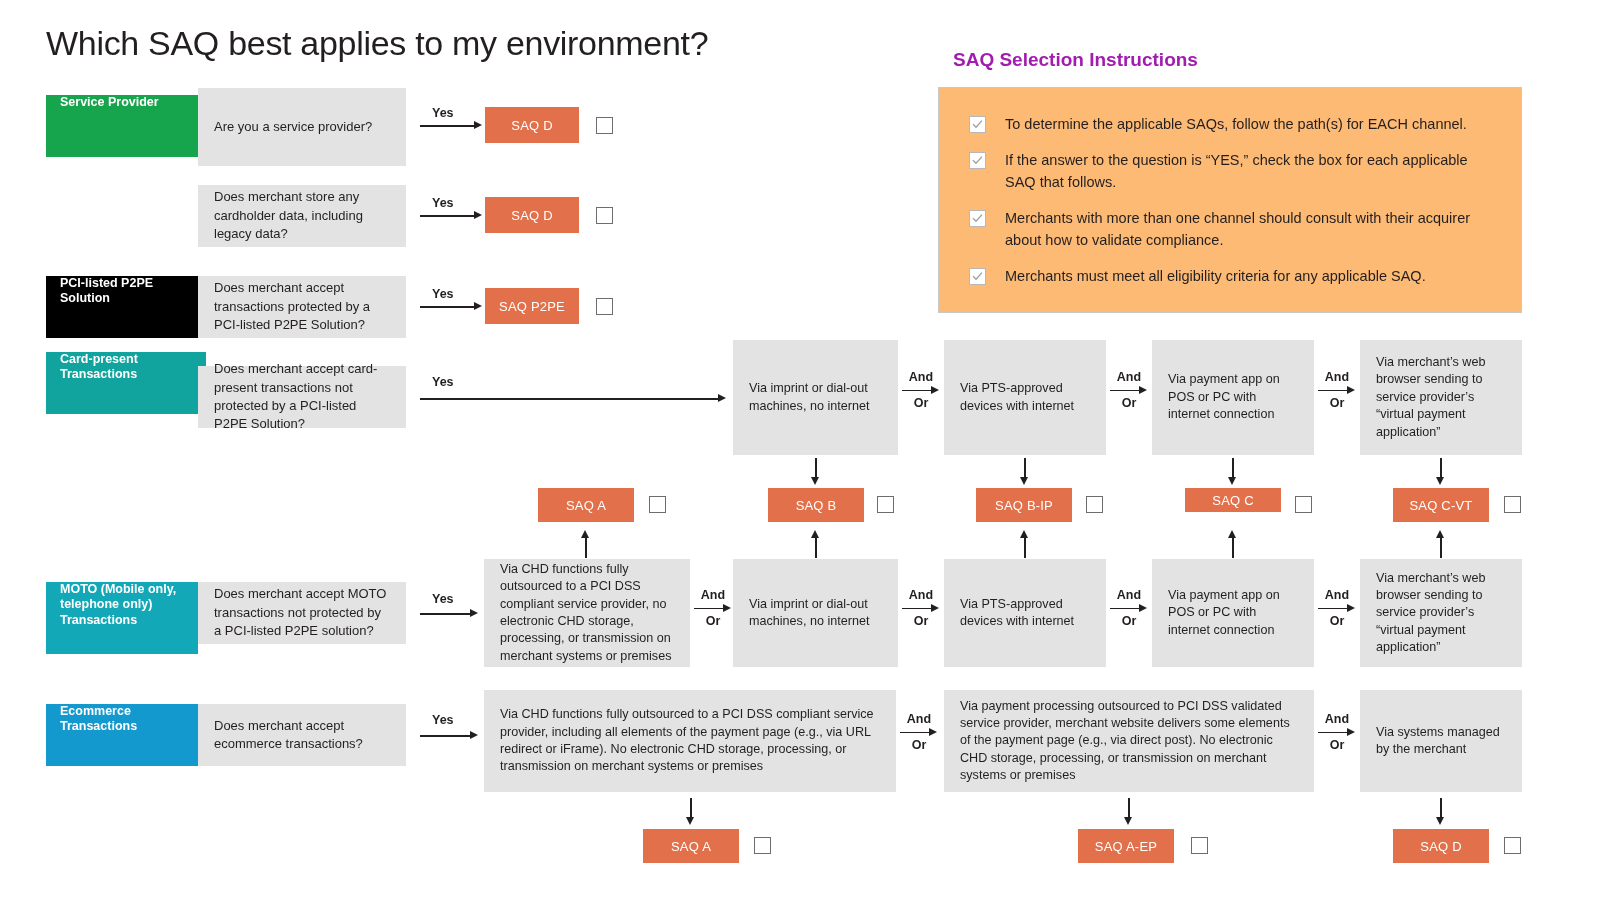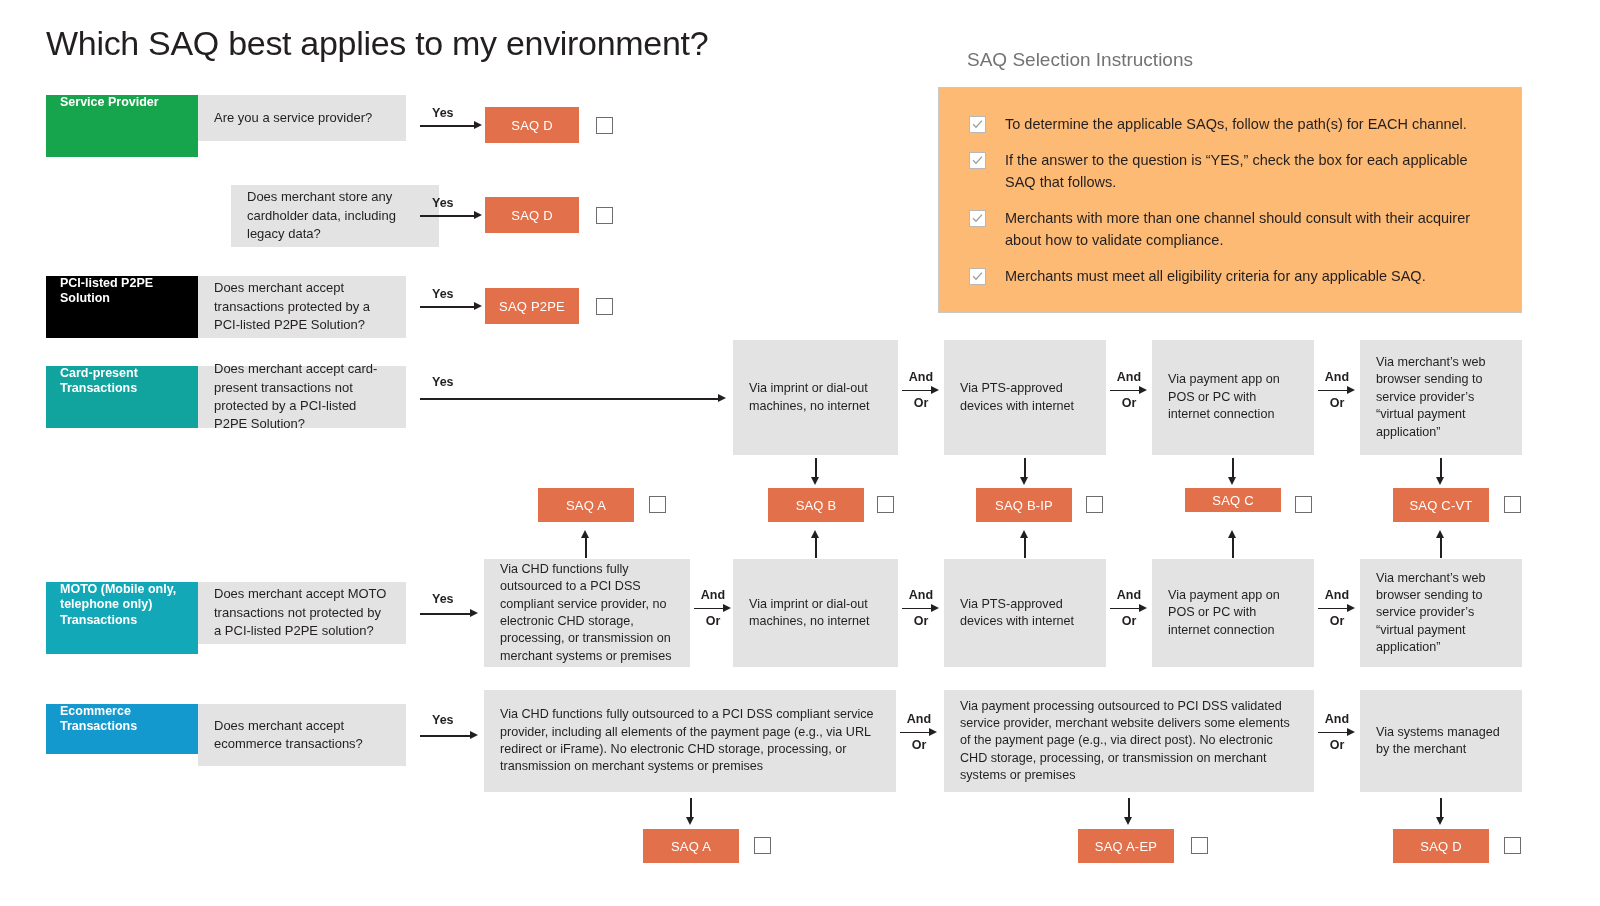--- a/index.html
+++ b/index.html
@@ -17,21 +17,21 @@
   
   #page-title {
     left: 46px; top: 24px;
     font-size: 34px; font-weight: 400; letter-spacing: -0.3px;
     color: #231f20; white-space: nowrap;
   }
 
   
   #instructions-title {
     left: 953px; top: 49px;
-    font-size: 19px; font-weight: 400; color: #737373; white-space: nowrap; margin-left: 14px;
+    font-size: 19px; font-weight: 700; color: #a21caf; white-space: nowrap;
   }
   #instructions-panel {
     left: 938px; top: 87px; width: 584px; height: 226px;
     border: 1px solid #c9c9c9; background: #fdba74;
     padding: 26px 26px 0 30px;
   }
   .instr-item { display: flex; align-items: flex-start; margin-bottom: 15px; }
   .instr-check {
     flex: 0 0 auto;
     width: 17px; height: 17px; margin-right: 19px; margin-top: 2px;
@@ -142,32 +142,32 @@
             <path d="M1 5.3 L4 8.3 L10 1.6" fill="none" stroke="#9aa3a0" stroke-width="1.3"></path>
           </svg>
       </span>
       <span class="instr-text">Merchants must meet all eligibility criteria for any applicable SAQ.</span>
     </div>
   </div>
 
   <div class="abs chan-badge" style="left:46px; top:95px; width:152px; height:62px; background:#16A44C;">
     <span>Service Provider</span>
   </div>
-  <div class="abs chan-q" style="left:198px; top:95px; width:208px; height:46px;">
+  <div class="abs chan-q" style="left:198px; top:88px; width:208px; height:78px;">
     <span>Are you a service provider?</span>
   </div>
   <div class="abs yes-label" style="left:432px; top:106px;">Yes</div>
   <div class="abs arrow-line" style="left:420px; top:125px; width:56px;"></div>
   <div class="abs arrow-head-r" style="left:474px; top:121px;"></div>
   <div class="abs saq-chip" style="left:485px; top:107px; width:94px; height:36px;">
     <span>SAQ D</span>
   </div>
   <div class="abs saq-box" style="left:596px; top:117px; width:17px; height:17px;"></div>
 
-  <div class="abs chan-q" style="left:198px; top:185px; width:208px; height:62px;margin-left:33px;">
+  <div class="abs chan-q" style="left:198px; top:185px; width:208px; height:62px;">
     <span>Does merchant store any cardholder data, including legacy data?</span>
   </div>
   <div class="abs yes-label" style="left:432px; top:196px;">Yes</div>
   <div class="abs arrow-line" style="left:420px; top:215px; width:56px;"></div>
   <div class="abs arrow-head-r" style="left:474px; top:211px;"></div>
   <div class="abs saq-chip" style="left:485px; top:197px; width:94px; height:36px;">
     <span>SAQ D</span>
   </div>
   <div class="abs saq-box" style="left:596px; top:207px; width:17px; height:17px;"></div>
 
@@ -178,21 +178,21 @@
     <span>Does merchant accept transactions protected by a PCI-listed P2PE Solution?</span>
   </div>
   <div class="abs yes-label" style="left:432px; top:287px;">Yes</div>
   <div class="abs arrow-line" style="left:420px; top:306px; width:56px;"></div>
   <div class="abs arrow-head-r" style="left:474px; top:302px;"></div>
   <div class="abs saq-chip" style="left:485px; top:288px; width:94px; height:36px;">
     <span>SAQ  P2PE</span>
   </div>
   <div class="abs saq-box" style="left:596px; top:298px; width:17px; height:17px;"></div>
 
-  <div class="abs chan-badge" style="left:46px; top:366px; width:160px; height:62px; background:#11A39E;">
+  <div class="abs chan-badge" style="left:46px; top:352px; width:160px; height:62px; background:#11A39E;">
     <span>Card-present Transactions</span>
   </div>
   <div class="abs chan-q" style="left:198px; top:366px; width:208px; height:62px;">
     <span>Does merchant accept card-present transactions not protected by a PCI-listed P2PE Solution?</span>
   </div>
   <div class="abs yes-label" style="left:432px; top:375px;">Yes</div>
   <div class="abs arrow-line" style="left:420px; top:398px; width:300px;"></div>
   <div class="abs arrow-head-r" style="left:718px; top:394px;"></div>
 
   <div class="abs opt-box" style="left:733px; top:340px; width:165px; height:115px;">
@@ -328,21 +328,21 @@
     <div class="ln">
         <i class="h"></i>
         <i class="hd"></i>
       </div>
     <span class="w">Or</span>
   </div>
   <div class="abs opt-box" style="left:1360px; top:559px; width:162px; height:108px;">
     <span>Via merchant’s web browser sending to service provider’s “virtual payment application”</span>
   </div>
 
-  <div class="abs chan-badge" style="left:46px; top:704px; width:152px; height:50px; background:#1399CE;">
+  <div class="abs chan-badge" style="left:46px; top:704px; width:152px; height:62px; background:#1399CE;">
     <span>Ecommerce Transactions</span>
   </div>
   <div class="abs chan-q" style="left:198px; top:704px; width:208px; height:62px;">
     <span>Does merchant accept ecommerce transactions?</span>
   </div>
   <div class="abs yes-label" style="left:432px; top:713px;">Yes</div>
   <div class="abs arrow-line" style="left:420px; top:735px; width:52px;"></div>
   <div class="abs arrow-head-r" style="left:470px; top:731px;"></div>
 
   <div class="abs opt-box" style="left:484px; top:690px; width:412px; height:102px;">

